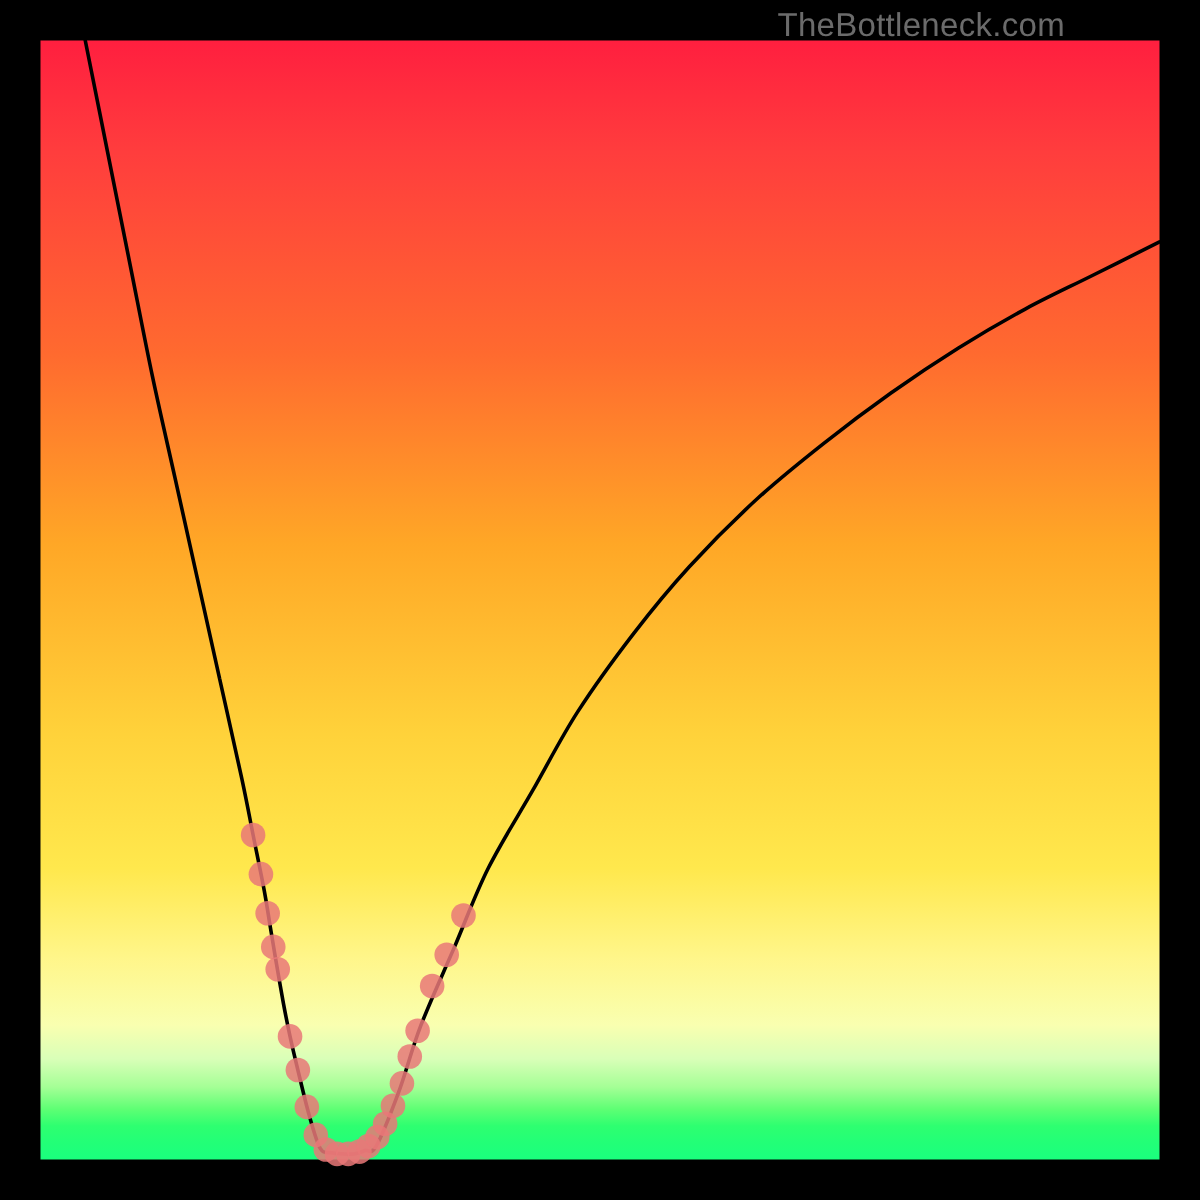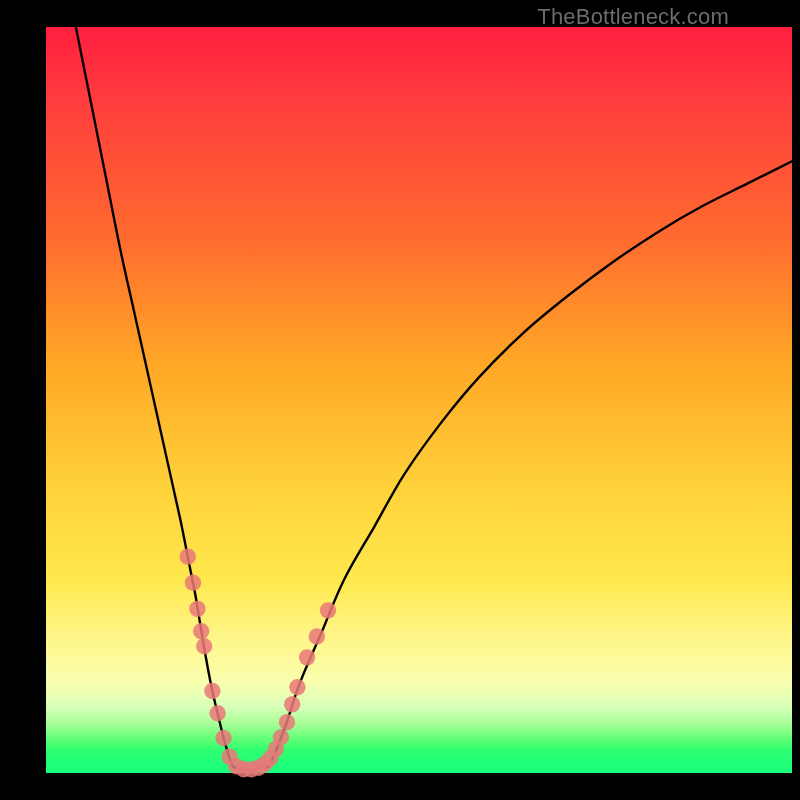--- a/index.html
+++ b/index.html
@@ -11,21 +11,20 @@
     background: #000;
     font-family: Arial, Helvetica, sans-serif;
   }
   .frame {
     position: absolute;
     top: 0;
     left: 0;
     width: 720px;
     height: 800px;
     background: #000;
-    margin-left: 19px;
   }
   .plot-area {
     position: absolute;
     top: 27px;
     left: 27px;
     width: 746px;
     height: 746px;
     
     background: linear-gradient(to bottom,
       #ff1f3f 0%,

